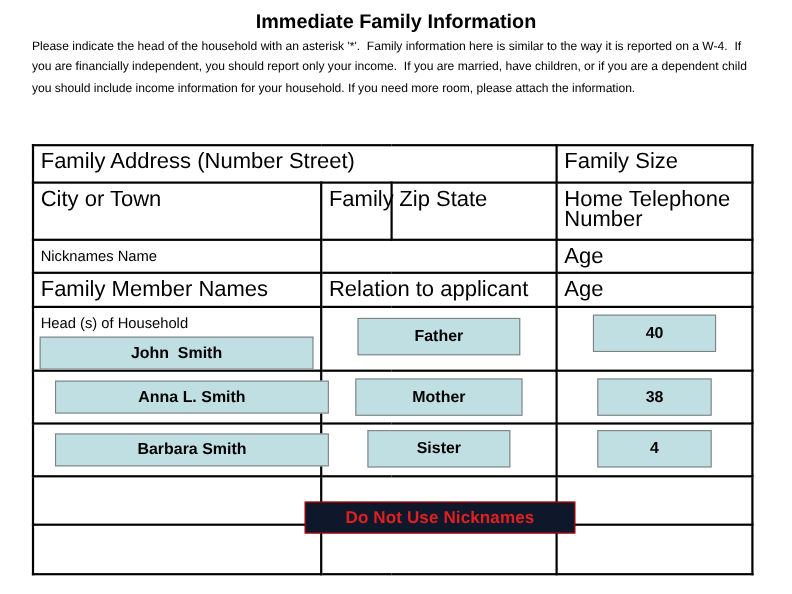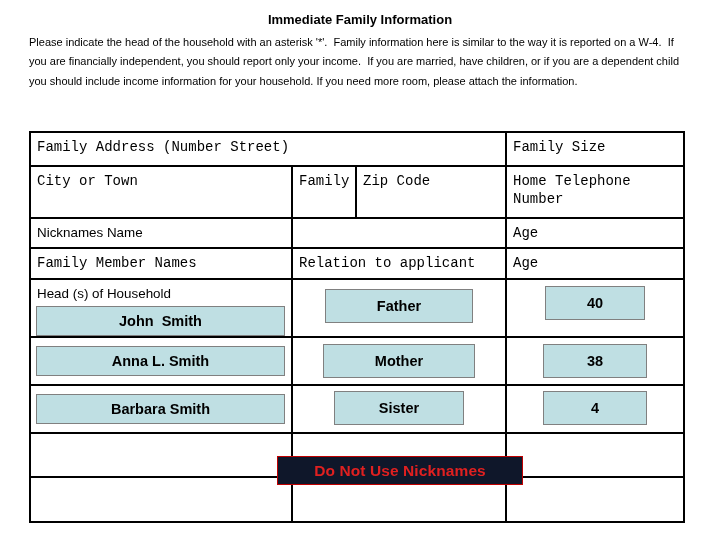--- a/index.html
+++ b/index.html
@@ -23,21 +23,21 @@
     height: 540px;
   }
 
   
   .doc-title {
     position: absolute;
     left: 0;
     top: 11px;
     width: 720px;
     text-align: center;
-    font-size: 13px;
+    font-size: 18px;
     font-weight: bold;
     font-family: "Liberation Sans", sans-serif;
     letter-spacing: 0px;
     line-height: 17px;
   }
 
   .intro-paragraph {
     position: absolute;
     left: 29px;
     top: 33px;
@@ -61,22 +61,22 @@
   .form-table td {
     border: 2px solid #000000;
     vertical-align: top;
     padding: 0;
     position: relative;
   }
 
   .cell-label {
     display: block;
     padding: 5px 0 0 6px;
-    font-family: Liberation Mono, monospace;
-    font-size: 14px;
+    font-family: Liberation Sans, sans-serif;
+    font-size: 20px;
     line-height: 18px;
     white-space: pre-line;
   }
   .cell-label.sans {
     font-family: "Liberation Sans", sans-serif;
     font-size: 13.4px;
   }
   .cell-label.empty {
     min-height: 12px;
   }
@@ -91,21 +91,21 @@
     font-size: 14.5px;
     color: #000000;
     text-align: center;
     display: flex;
     align-items: center;
     justify-content: center;
     white-space: pre;
   }
 
   .chip-name   { margin: 3px 0 0 5px; width: 249px; height: 30px; }
-  .chip-name2  { margin: 8px 0 0 5px; width: 249px; height: 30px; }
+  .chip-name2  { margin: 8px 0 0 19px; width: 249px; height: 30px; }
   .chip-rel    { height: 34px; }
   .chip-age    { height: 34px; }
 
   .mid-wrap  { display: flex; justify-content: center; align-items: flex-start; }
   .right-wrap{ display: flex; justify-content: center; align-items: flex-start; }
 
   .warn-chip {
     position: absolute;
     left: 277px;
     top: 456px;
@@ -153,21 +153,21 @@
       </tr>
 
       <tr style="height:52px">
         <td>
           <span class="cell-label">City or Town</span>
         </td>
         <td>
           <span class="cell-label">Family</span>
         </td>
         <td>
-          <span class="cell-label">Zip Code</span>
+          <span class="cell-label">Zip State</span>
         </td>
         <td>
           <span class="cell-label">Home Telephone
 Number</span>
         </td>
       </tr>
 
       <tr style="height:30px">
         <td>
           <span class="cell-label sans">Nicknames Name</span>
@@ -197,21 +197,21 @@
           <span class="cell-label sans">Head (s) of Household</span>
           <div class="chip chip-name">John  Smith</div>
         </td>
         <td colspan="2">
           <div class="mid-wrap" style="padding-top:9px">
             <div class="chip chip-rel" style="width:148px">Father</div>
           </div>
         </td>
         <td>
           <div class="right-wrap" style="padding-top:6px">
-            <div class="chip chip-age" style="width:100px">40</div>
+            <div class="chip chip-age" style="width:112px">40</div>
           </div>
         </td>
       </tr>
 
       <tr style="height:48px">
         <td>
           <div class="chip chip-name2">Anna L. Smith</div>
         </td>
         <td colspan="2">
           <div class="mid-wrap" style="padding-top:6px">

